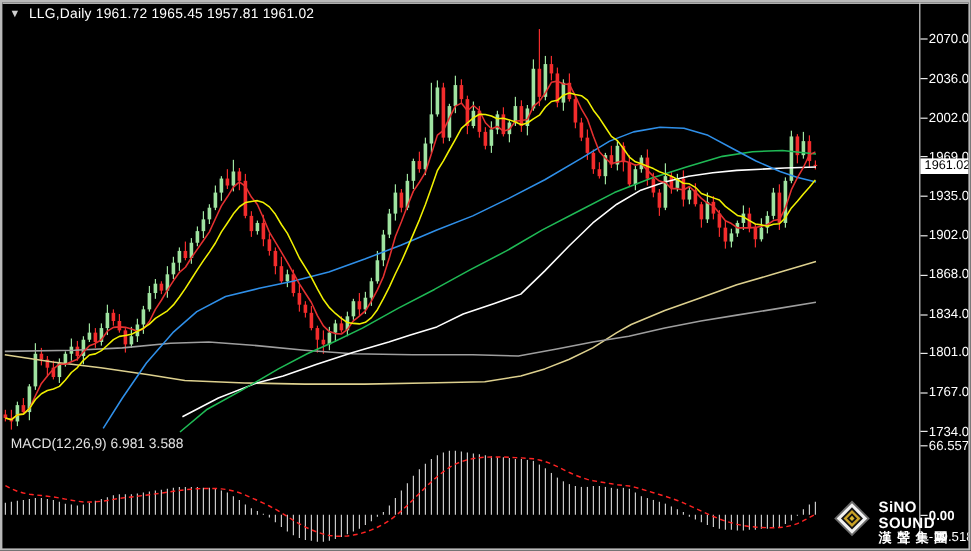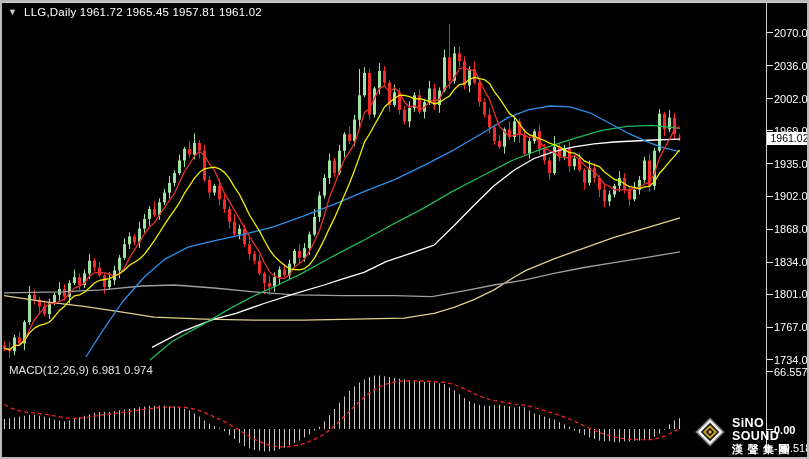--- a/index.html
+++ b/index.html
@@ -456,21 +456,21 @@
       </g>
       <path d="M2.5 402.665 L 7.5 405.362 L 12.5 407.3646 L 17.5 408.81168 L 22.5 409.814344 L 27.5 410.4614752 L 32.5 410.97918016 L 37.5 411.548344128 L 42.5 412.1586753024 L 47.5 412.95694024192 L 52.5 413.905552193536 L 57.5 414.8194417548288 L 62.5 415.70555340386306 L 67.5 416.25944272309044 L 72.5 416.3925541784723 L 77.5 416.1890433427779 L 82.5 415.7162346742223 L 87.5 415.02798773937786 L 92.5 414.16739019150225 L 97.5 413.32391215320183 L 102.5 412.64912972256144 L 107.5 412.10930377804914 L 112.5 411.52244302243935 L 117.5 410.89795441795144 L 122.5 410.24336353436115 L 127.5 409.56469082748896 L 132.5 408.86675266199114 L 137.5 408.1534021295929 L 142.5 407.42772170367437 L 147.5 406.69217736293945 L 152.5 406.10374189035156 L 157.5 405.63299351228125 L 162.5 405.256394809825 L 167.5 405.11011584786 L 172.5 404.993092678288 L 177.5 405.0544741426304 L 182.5 405.4135793141043 L 187.5 406.01086345128346 L 192.5 407.10869076102676 L 197.5 408.6069526088214 L 202.5 410.5805620870571 L 207.5 412.7794496696457 L 212.5 415.0035597357166 L 217.5 417.24784778857327 L 222.5 419.6632782308586 L 227.5 422.3706225846869 L 232.5 425.3114980677495 L 237.5 428.4391984541996 L 242.5 431.5613587633597 L 247.5 434.52408701068777 L 252.5 437.2042696085502 L 257.5 439.5034156868402 L 262.5 441.4977325494721 L 267.5 443.0931860395777 L 272.5 444.21454883166217 L 277.5 444.8016390653297 L 282.5 444.9613112522638 L 287.5 444.62404900181104 L 292.5 443.88923920144885 L 297.5 442.83639136115903 L 302.5 441.37411308892723 L 307.5 439.5842904711418 L 312.5 437.3774323769134 L 317.5 434.8369459015307 L 322.5 431.7195567212246 L 327.5 427.9856453769797 L 332.5 423.75851630158377 L 337.5 419.136813041267 L 342.5 414.19945043301357 L 347.5 409.1645603464109 L 352.5 404.2066482771287 L 357.5 399.465318621703 L 362.5 395.0522548973624 L 367.5 391.0568039178899 L 372.5 387.55044313431193 L 377.5 384.7453545074495 L 382.5 382.65628360595963 L 387.5 381.14002688476774 L 392.5 380.08202150781415 L 397.5 379.3906172062513 L 402.5 378.9924937650011 L 407.5 378.82899501200086 L 412.5 378.85319600960065 L 417.5 378.87255680768055 L 422.5 379.04304544614445 L 427.5 379.33443635691555 L 432.5 379.56754908553245 L 437.5 379.90903926842594 L 442.5 380.33723141474076 L 447.5 381.2997851317926 L 452.5 382.6898281054341 L 457.5 384.57686248434726 L 462.5 386.8614899874778 L 467.5 389.30919198998225 L 472.5 391.7323535919858 L 477.5 393.98088287358866 L 482.5 395.93470629887094 L 487.5 397.49776503909675 L 492.5 398.5932120312774 L 497.5 399.4695696250219 L 502.5 400.32565570001753 L 507.5 401.16552456001403 L 512.5 401.9924196480112 L 517.5 402.498935718409 L 522.5 403.0591485747272 L 527.5 404.1273188597817 L 532.5 405.6018550878254 L 537.5 407.0914840702603 L 542.5 408.59318725620824 L 547.5 410.1045498049666 L 552.5 411.6236398439733 L 557.5 413.30391187517864 L 562.5 415.1131295001429 L 567.5 417.02550360011435 L 572.5 419.33040288009147 L 577.5 421.6393223040732 L 582.5 423.95145784325854 L 587.5 426.2661662746068 L 592.5 428.42793301968544 L 597.5 430.46734641574835 L 602.5 432.2538771325987 L 607.5 433.68310170607896 L 612.5 434.98148136486316 L 617.5 436.02018509189054 L 622.5 436.6961480735124 L 627.5 437.23691845880995 L 632.5 437.51453476704796 L 637.5 437.73662781363834 L 642.5 437.7593022509107 L 647.5 437.62244180072855 L 652.5 437.04795344058283 L 657.5 435.96836275246625 L 662.5 434.329690201973 L 667.5 431.9337521615784 L 672.5 429.2420017292627 L 677.5 426.6294913834102" fill="none" stroke="#ff2222" stroke-width="1.2" stroke-linejoin="round" stroke-dasharray="4 3"></path>
     </svg>
 
   <div id="sep-h" class="hline"></div>
   <div id="bottom-h" class="hline"></div>
   <div id="axis-v" class="vline"></div>
 
   <div id="title-bar"><span class="tri">▼</span><span>LLG,Daily  1961.72 1965.45 1957.81 1961.02</span></div>
 
-  <div id="macd-label">MACD(12,26,9) 6.981 0.974</div>
+  <div id="macd-label">MACD(12,26,9) 6.981 3.588</div>
 
   <div id="price-axis">
       <div class="axis-tick" style="top: 30px;"></div>
       <div class="axis-lab" style="top: 30.5px;">2070.00</div>
       <div class="axis-tick" style="top: 63.1px;"></div>
       <div class="axis-lab" style="top: 63.6px;">2036.00</div>
       <div class="axis-tick" style="top: 96.2px;"></div>
       <div class="axis-lab" style="top: 96.7px;">2002.00</div>
       <div class="axis-tick" style="top: 128.3px;"></div>
       <div class="axis-lab" style="top: 128.8px;">1969.00</div>

